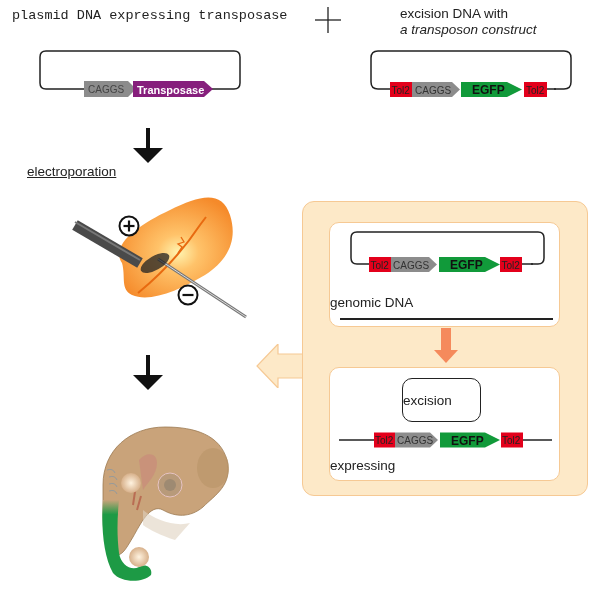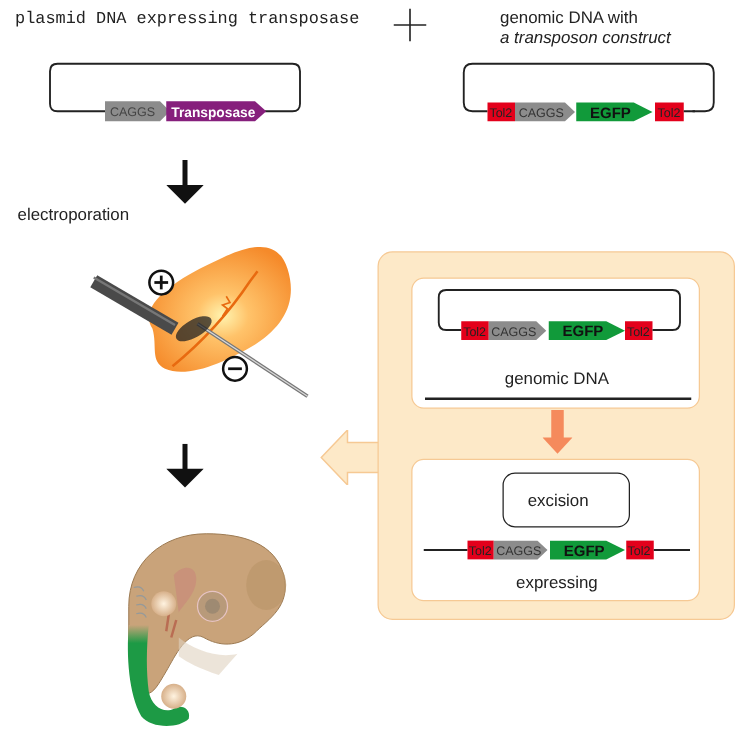--- a/index.html
+++ b/index.html
@@ -1,36 +1,36 @@
 <!DOCTYPE html>
 <html><head>
   <meta charset="utf-8">
   <style>
     html, body { margin: 0; padding: 0; background: #ffffff; }
     body { width: 600px; height: 589px; position: relative; overflow: hidden;
            font-family: "Liberation Sans", sans-serif; color: #222; }
     .abs { position: absolute; }
     .lbl { font-size: 13.5px; color: #222; line-height: 17px; white-space: nowrap; }
-    .ctr { text-align: center; }
+    .ctr { text-align: left; }
     svg text { font-family: "Liberation Sans", sans-serif; }
     .panel { position: absolute; left: 302px; top: 201px; width: 286px; height: 295px;
              background: #fde9c8; border: 1px solid #f6c994; border-radius: 12px; box-sizing: border-box; }
     .inner { position: absolute; background: #fff; border: 1px solid #f6c994; border-radius: 10px; box-sizing: border-box; }
   </style>
 </head>
 <body>
 
 <div class="abs lbl" style="left:12px; top:7px;font-family:Liberation Mono, monospace;">plasmid DNA expressing transposase</div>
 
 <svg class="abs" style="left:314px; top:6px;" width="28" height="28">
   <line x1="14" y1="1" x2="14" y2="27" stroke="#222" stroke-width="1.3"></line>
   <line x1="1" y1="14" x2="27" y2="14" stroke="#222" stroke-width="1.3"></line>
 </svg>
 
-<div class="abs lbl" style="left:400px; top:5px;">genomic DNA with</div>
+<div class="abs lbl" style="left:400px; top:5px;">excision DNA with</div>
 <div class="abs lbl" style="left:400px; top:21px;font-style:italic;">a transposon construct</div>
 
 <svg class="abs" style="left:36px; top:48px;" width="210" height="52">
   <path d="M48,41 L10,41 Q4,41 4,35 L4,9 Q4,3 10,3 L198,3 Q204,3 204,9 L204,35 Q204,41 198,41 L176,41" fill="none" stroke="#222" stroke-width="1.5"></path>
   <g>
     <polygon id="tp-caggs" points="48,33 92,33 100,41 92,49 48,49" fill="#8c8c8c"></polygon>
     <text x="52" y="45" font-size="10" fill="#444">CAGGS</text>
   </g>
   <g>
     <polygon points="97,33 168,33 177,41 168,49 97,49" fill="#861f7c"></polygon>
@@ -57,21 +57,21 @@
     <text x="160" y="45.5" font-size="10" fill="#222">Tol2</text>
   </g>
   <line x1="181" y1="41" x2="190" y2="41" stroke="#222" stroke-width="1.5"></line>
 </svg>
 
 <svg class="abs" style="left:133px; top:128px;" width="30" height="38">
   <rect x="13" y="0" width="4" height="22" fill="#111"></rect>
   <polygon points="0,20 30,20 15,35" fill="#111"></polygon>
 </svg>
 
-<div class="abs lbl" style="left:14px; top:163px;">electroporation</div>
+<div class="abs lbl" style="left:27px; top:163px;text-decoration:underline;">electroporation</div>
 
 <svg class="abs" style="left:60px; top:185px;" width="200" height="135">
   <defs>
     <radialGradient id="eg" cx="0.52" cy="0.55" r="0.6">
       <stop offset="0" stop-color="#fff4b0"></stop>
       <stop offset="0.3" stop-color="#ffc36a"></stop>
       <stop offset="1" stop-color="#f58a2a"></stop>
     </radialGradient>
   </defs>
   <path d="M62,78 C50,60 78,40 110,25 C140,10 162,5 170,30 C178,55 168,75 145,90 C120,105 90,118 72,110 C60,104 66,92 62,78 Z" fill="url(#eg)"></path>
@@ -132,21 +132,21 @@
     <div class="abs lbl ctr" style="left:0; width:231px; top:71px;">genomic DNA</div>
     <div class="abs" style="left:10px; width:213px; top:95px; height:1.5px; background:#222;"></div>
   </div>
 
   <svg class="abs" style="left:131px; top:126px;" width="24" height="38">
     <rect x="7" y="0" width="10" height="24" fill="#f58a5c"></rect>
     <polygon points="0,22 24,22 12,35" fill="#f58a5c"></polygon>
   </svg>
 
   <div class="inner" style="left:26px; top:165px; width:231px; height:114px;">
-    <div class="abs" style="left:72px; top:10px; width:102px; height:44px; border:1.5px solid #222; border-radius:10px; box-sizing:border-box;">
+    <div class="abs" style="left:72px; top:10px; width:79px; height:44px; border:1.5px solid #222; border-radius:10px; box-sizing:border-box;">
       <div class="abs lbl ctr" style="left:0; width:87px; top:13px;">excision</div>
     </div>
     <svg class="abs" style="left:0; top:60px;" width="231" height="24">
       <line x1="9" y1="12" x2="44" y2="12" stroke="#222" stroke-width="1.5"></line>
       <g>
         <rect x="44" y="4.5" width="21" height="15" fill="#e3001b"></rect>
         <text x="45" y="16" font-size="10" fill="#222">Tol2</text>
       </g>
       <g>
         <polygon points="65,4.5 100,4.5 108,12 100,19.5 65,19.5" fill="#8c8c8c"></polygon>

